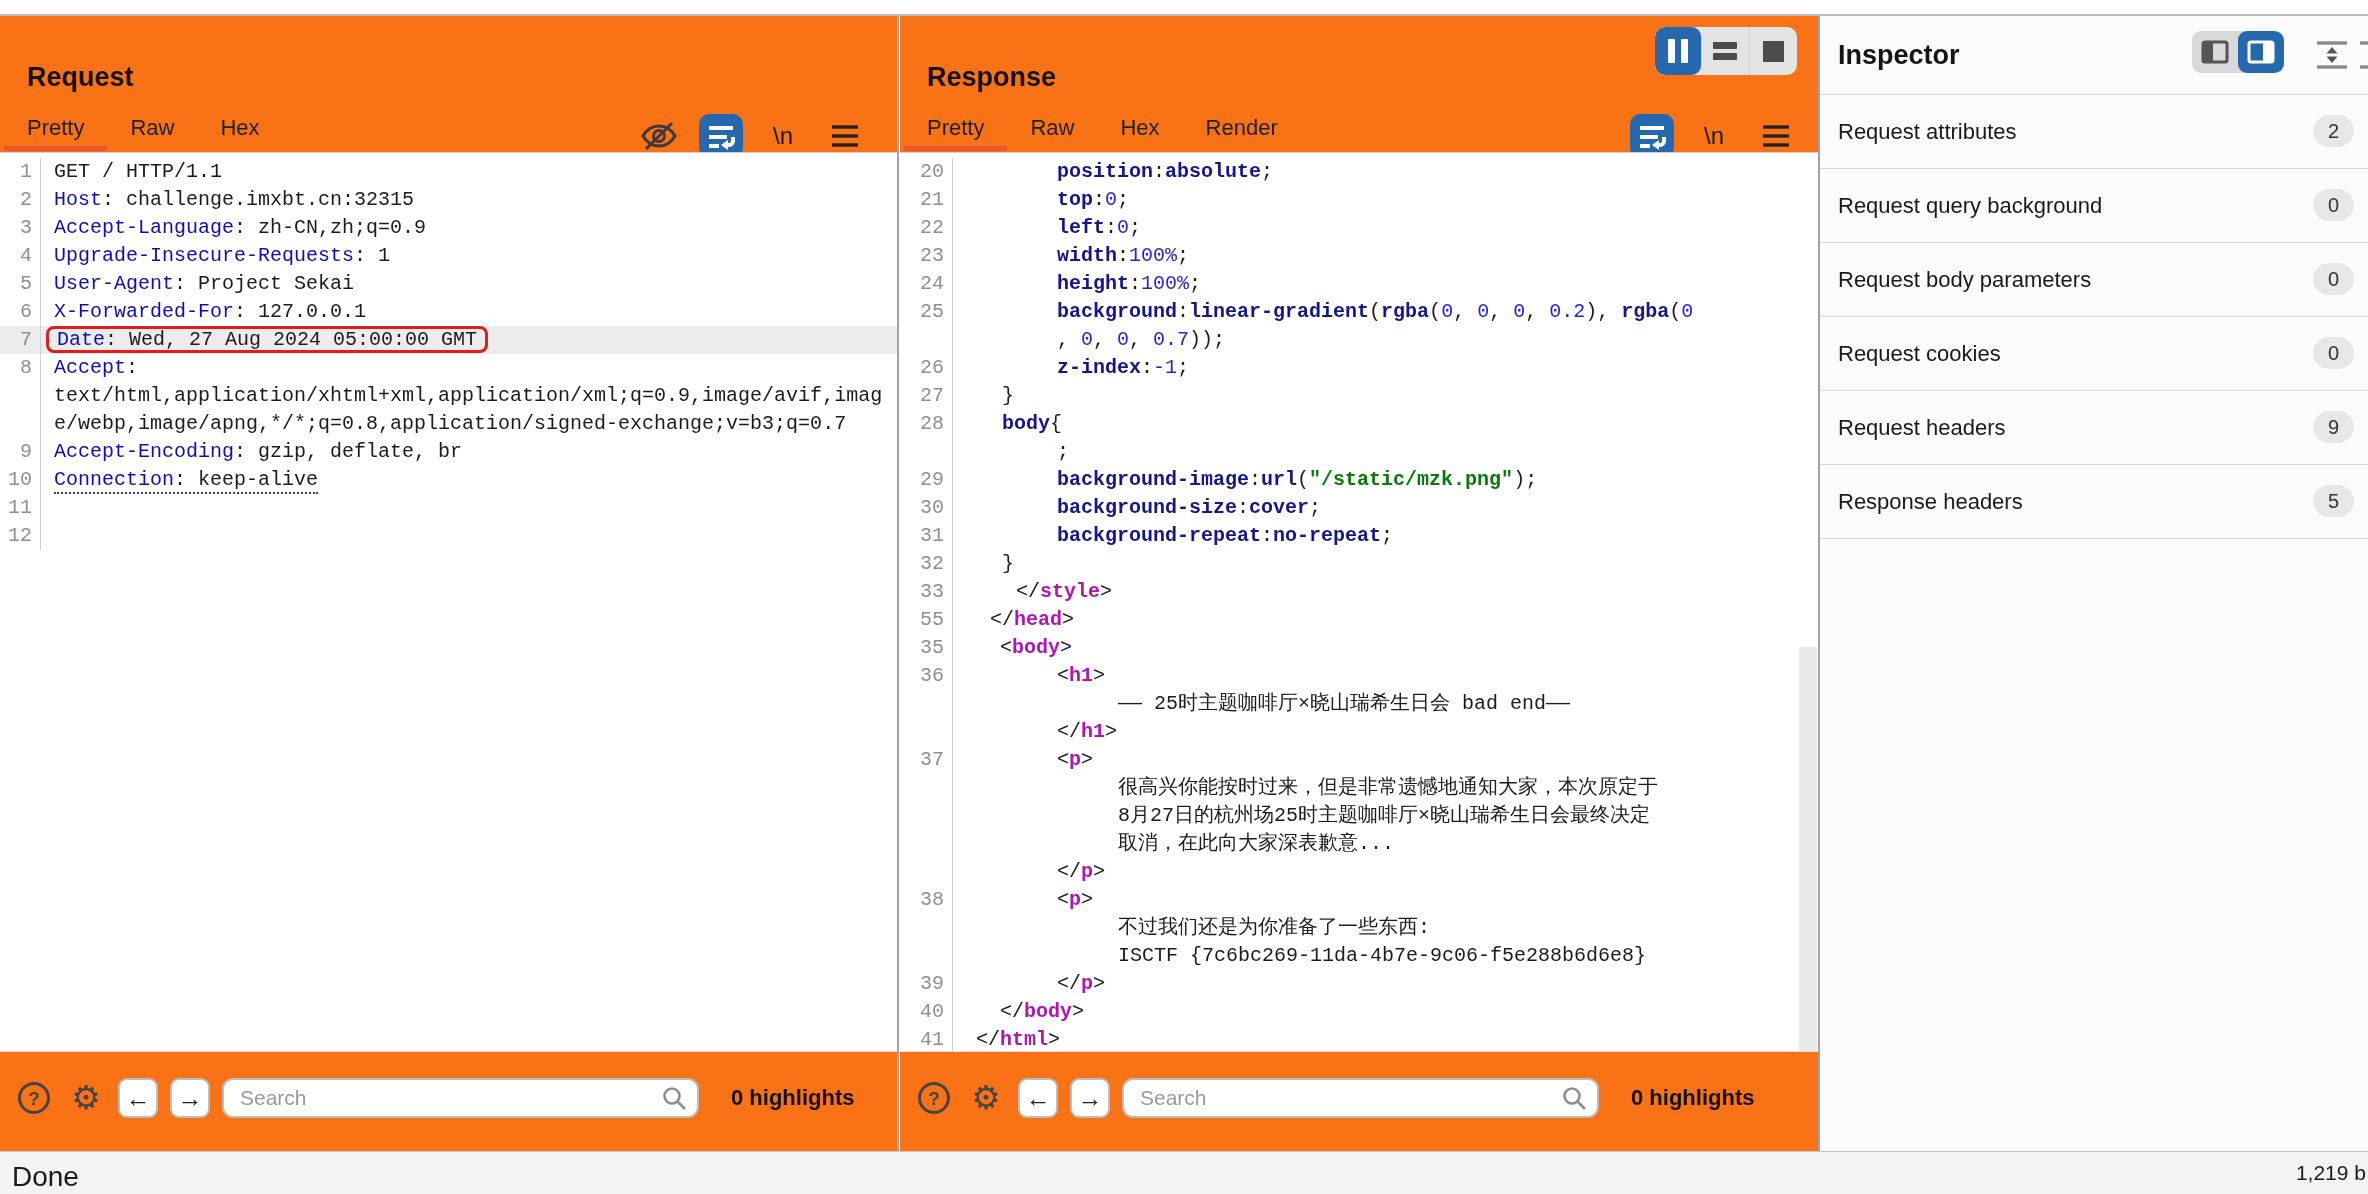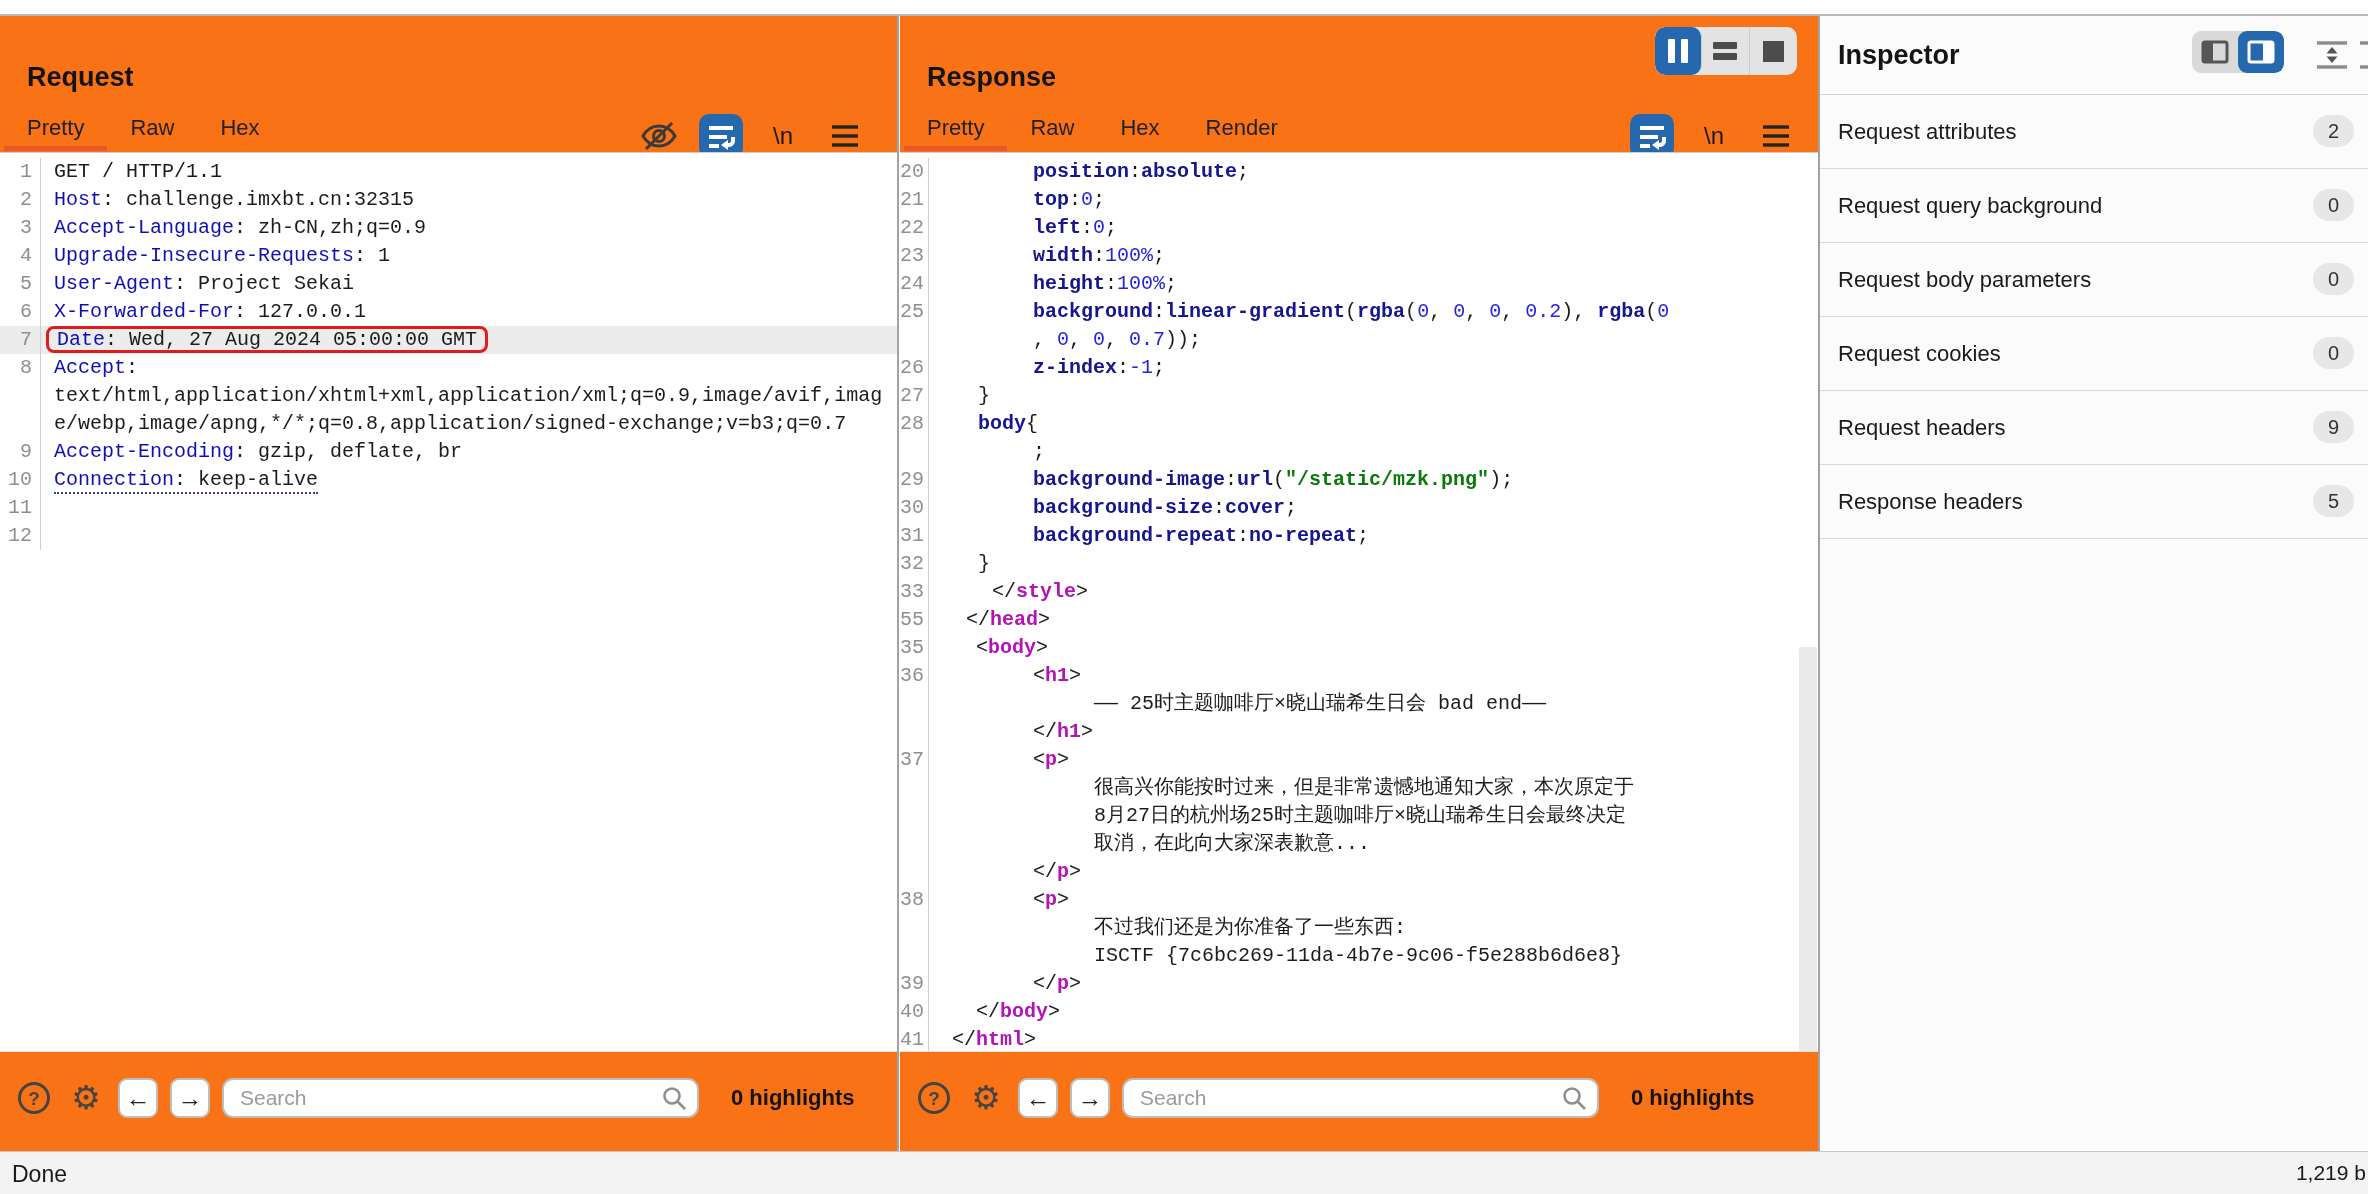--- a/index.html
+++ b/index.html
@@ -40,21 +40,21 @@
   .hbars i { display:block; width:24px; height:7px; background:#4c4c4c; border-radius:1px; margin:4px 0; }
   .sqicon { width:21px; height:21px; background:#4c4c4c; }
 
   
   .content { position:absolute; left:0; right:0; top:136px; height:900px; border-top:1px solid #cfcfcf;
              border-bottom:1px solid #e0e0e0; background:#fff; overflow:hidden; padding-top:5px; }
   .crow { display:flex; height:28px; line-height:28px; font-family:"Liberation Mono","DejaVu Sans Mono","DejaVu Sans",monospace;
           font-size:20px; white-space:pre; }
   .crow .ln { flex:0 0 auto; text-align:right; color:#8f8f8f; border-right:1px solid #cfcfcf; padding-right:8px; }
   .request .crow .ln  { width:41px; }
-  .response .crow .ln { width:29px; }
+  .response .crow .ln { width:53px; }
   .crow .ctext { flex:1 1 auto; overflow:hidden; color:#1c1c1c; }
   .crow.hl { background:#ececec; }
   .redbox { display:inline-block; border:3px solid #e01d1d; border-radius:8px; padding:0 8px; height:27px;
             line-height:22px; vertical-align:top; margin-left:-8px; }
   .dotted { border-bottom:2px dotted #3b3b9e; padding-bottom:1px; }
   .s-pln { color:#1c1c1c; } .s-hdr { color:#0f0fb4; font-weight:normal; }
   .s-css { color:#16168f; font-weight:bold; } .s-num { color:#2424e0; }
   .s-tag { color:#b414b4; font-weight:bold; } .s-str { color:#0a7a0a; font-weight:bold; }
 
   .scroll-thumb { position:absolute; right:1px; top:494px; width:18px; height:542px; background:#e9e9e9; border-radius:2px; }
@@ -83,21 +83,21 @@
   .insp-collapse { position:absolute; left:493px; top:20px; }
   .insp-cut { position:absolute; left:536px; top:20px; width:12px; overflow:hidden; }
   .insp-rows { position:absolute; left:0; right:0; top:79px; }
   .insp-row { position:relative; height:74px; border-bottom:1px solid #d9d9d9; }
   .insp-row .lbl { position:absolute; left:18px; top:24px; font-size:22px; color:#1a1a1a; }
   .insp-row .badge { position:absolute; right:14px; top:20px; min-width:41px; height:32px; background:#e7e7e7;
                      border-radius:16px; text-align:center; line-height:32px; font-size:20px; color:#333; padding:0 10px; }
 
   .statusbar { position:absolute; left:0; top:1151px; width:100%; height:43px; background:#f3f3f3;
                border-top:1px solid #c6c6c6; }
-  .statusbar .left  { position:absolute; left:12px; top:9px; font-size:23px; color:#1a1a1a; }
+  .statusbar .left  { position:absolute; left:12px; top:9px; font-size:28px; color:#1a1a1a; }
   .statusbar .right { position:absolute; right:2px; top:9px; font-size:21px; color:#1a1a1a; }
 </style>
 </head>
 <body>
 
 <div id="app">
   <div class="topline"></div>
 
   <div class="panel request">
     <div class="panel-title">Request</div>

